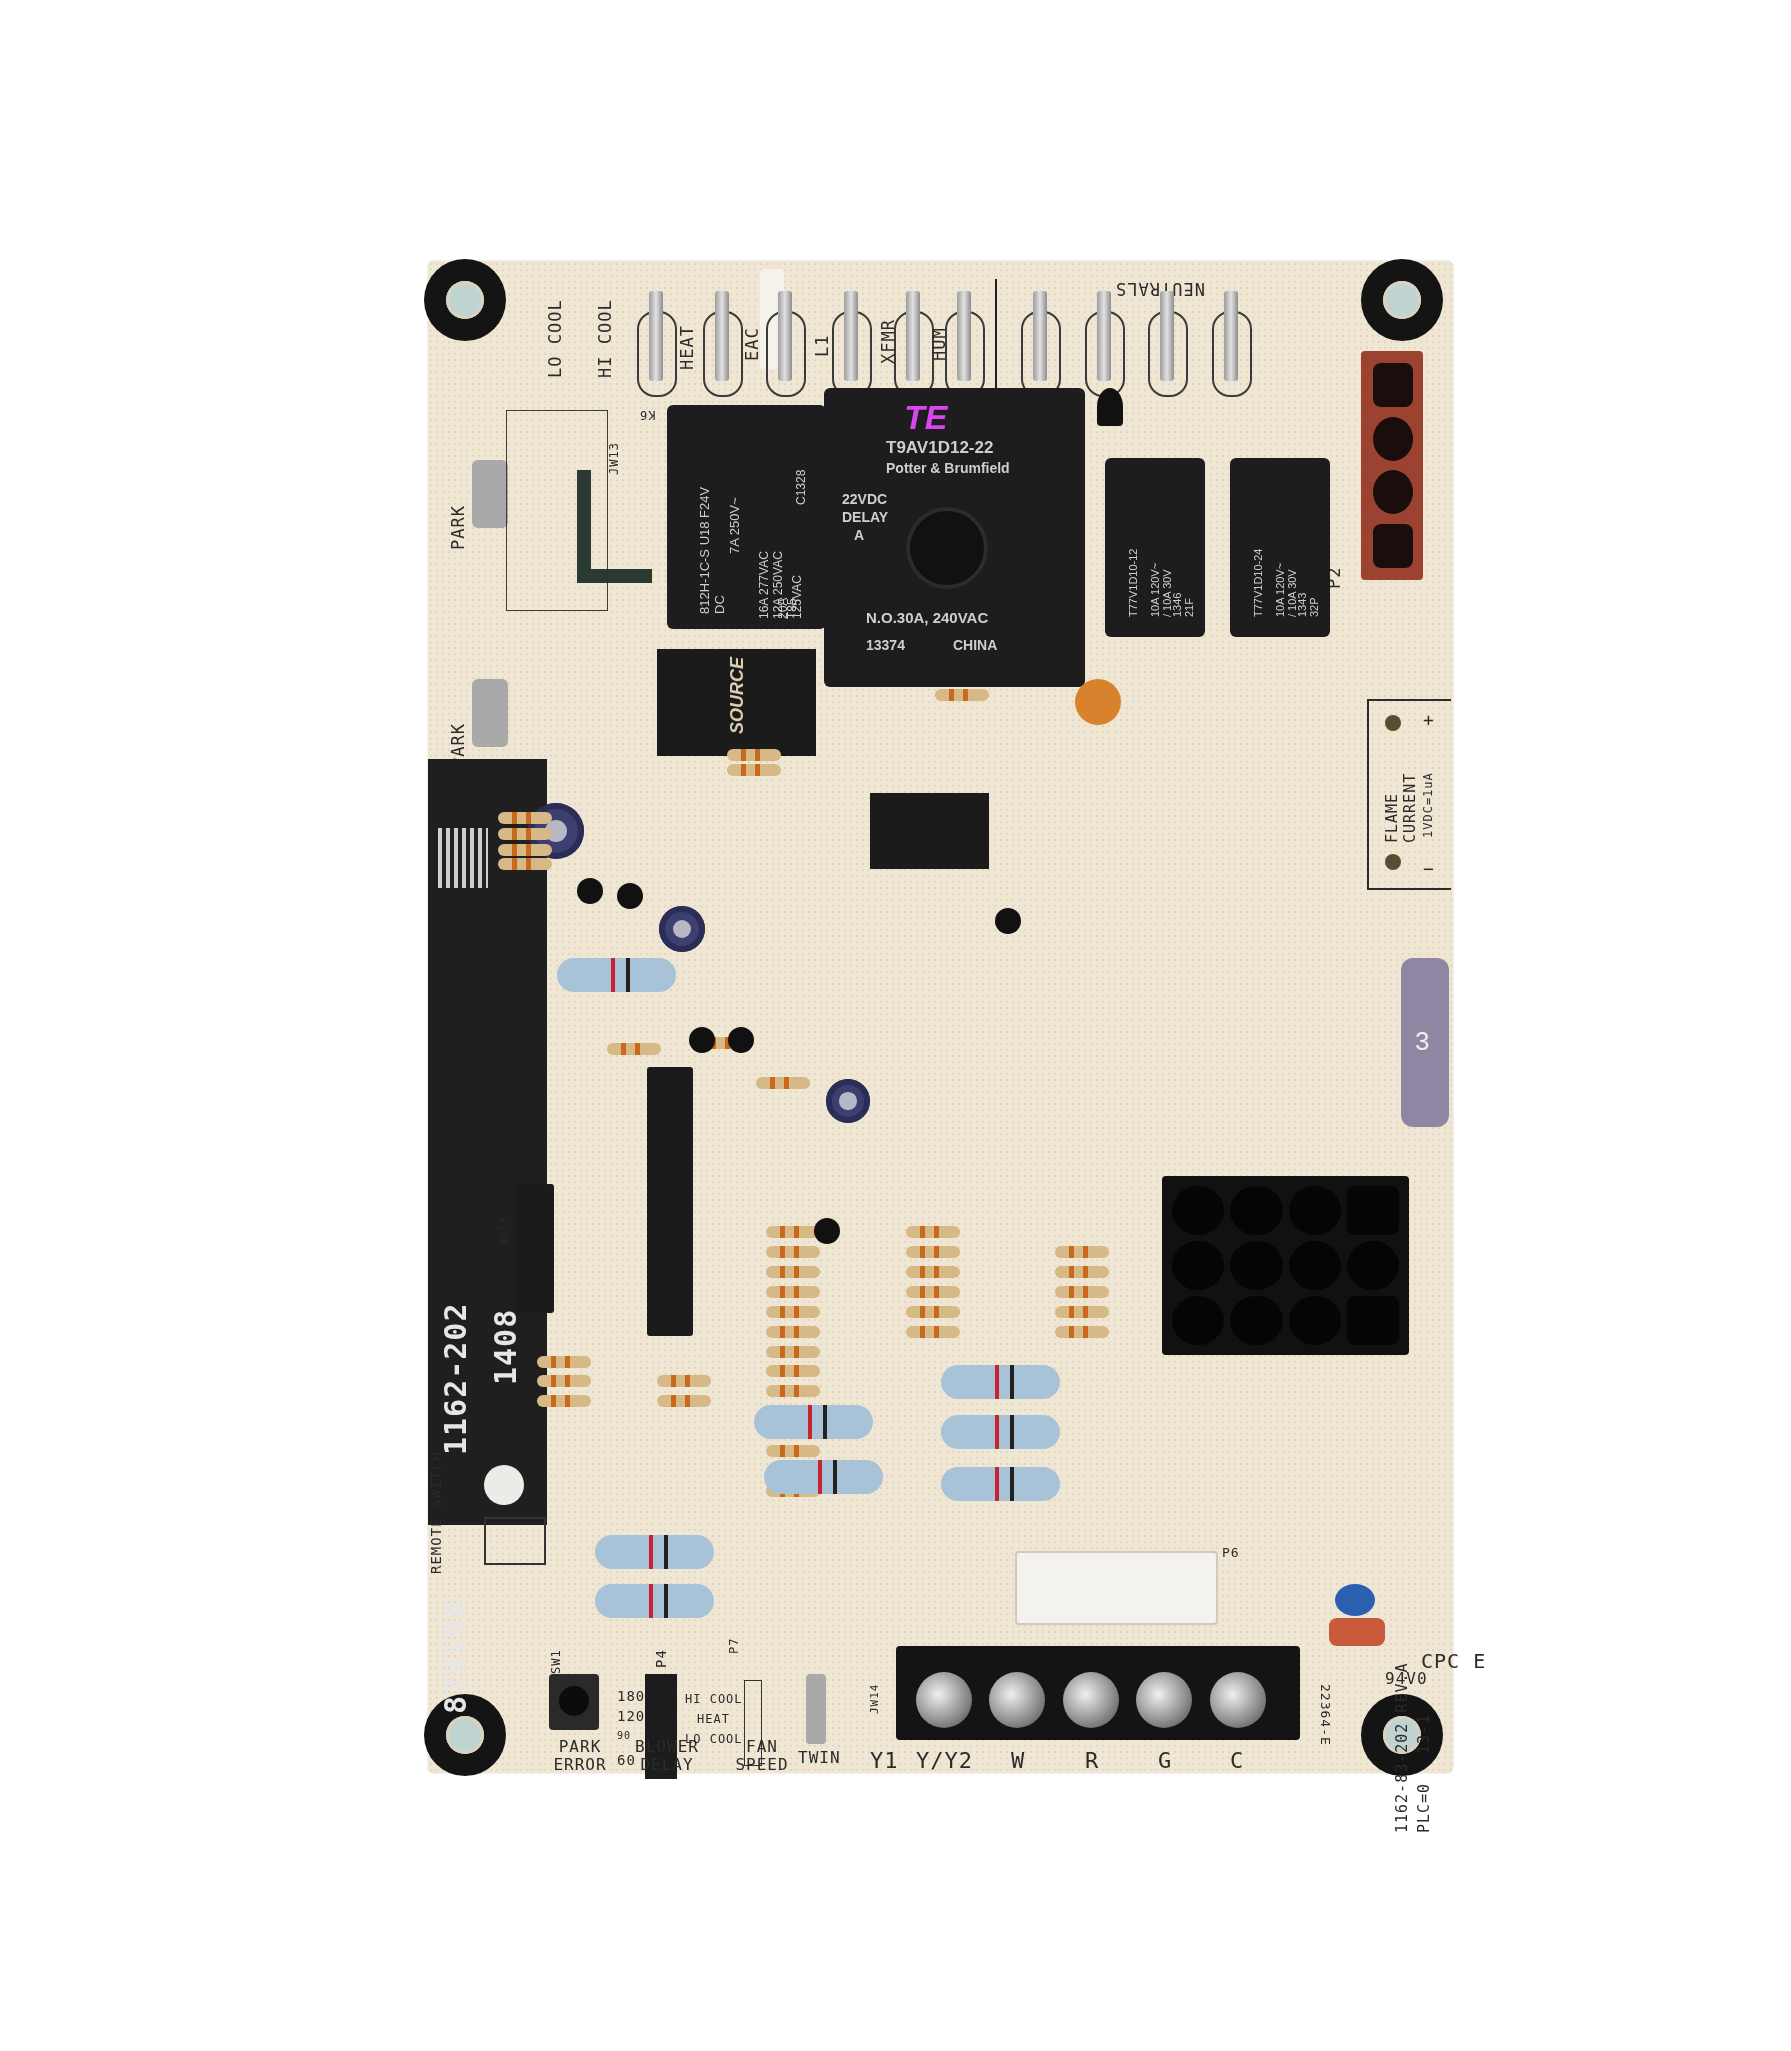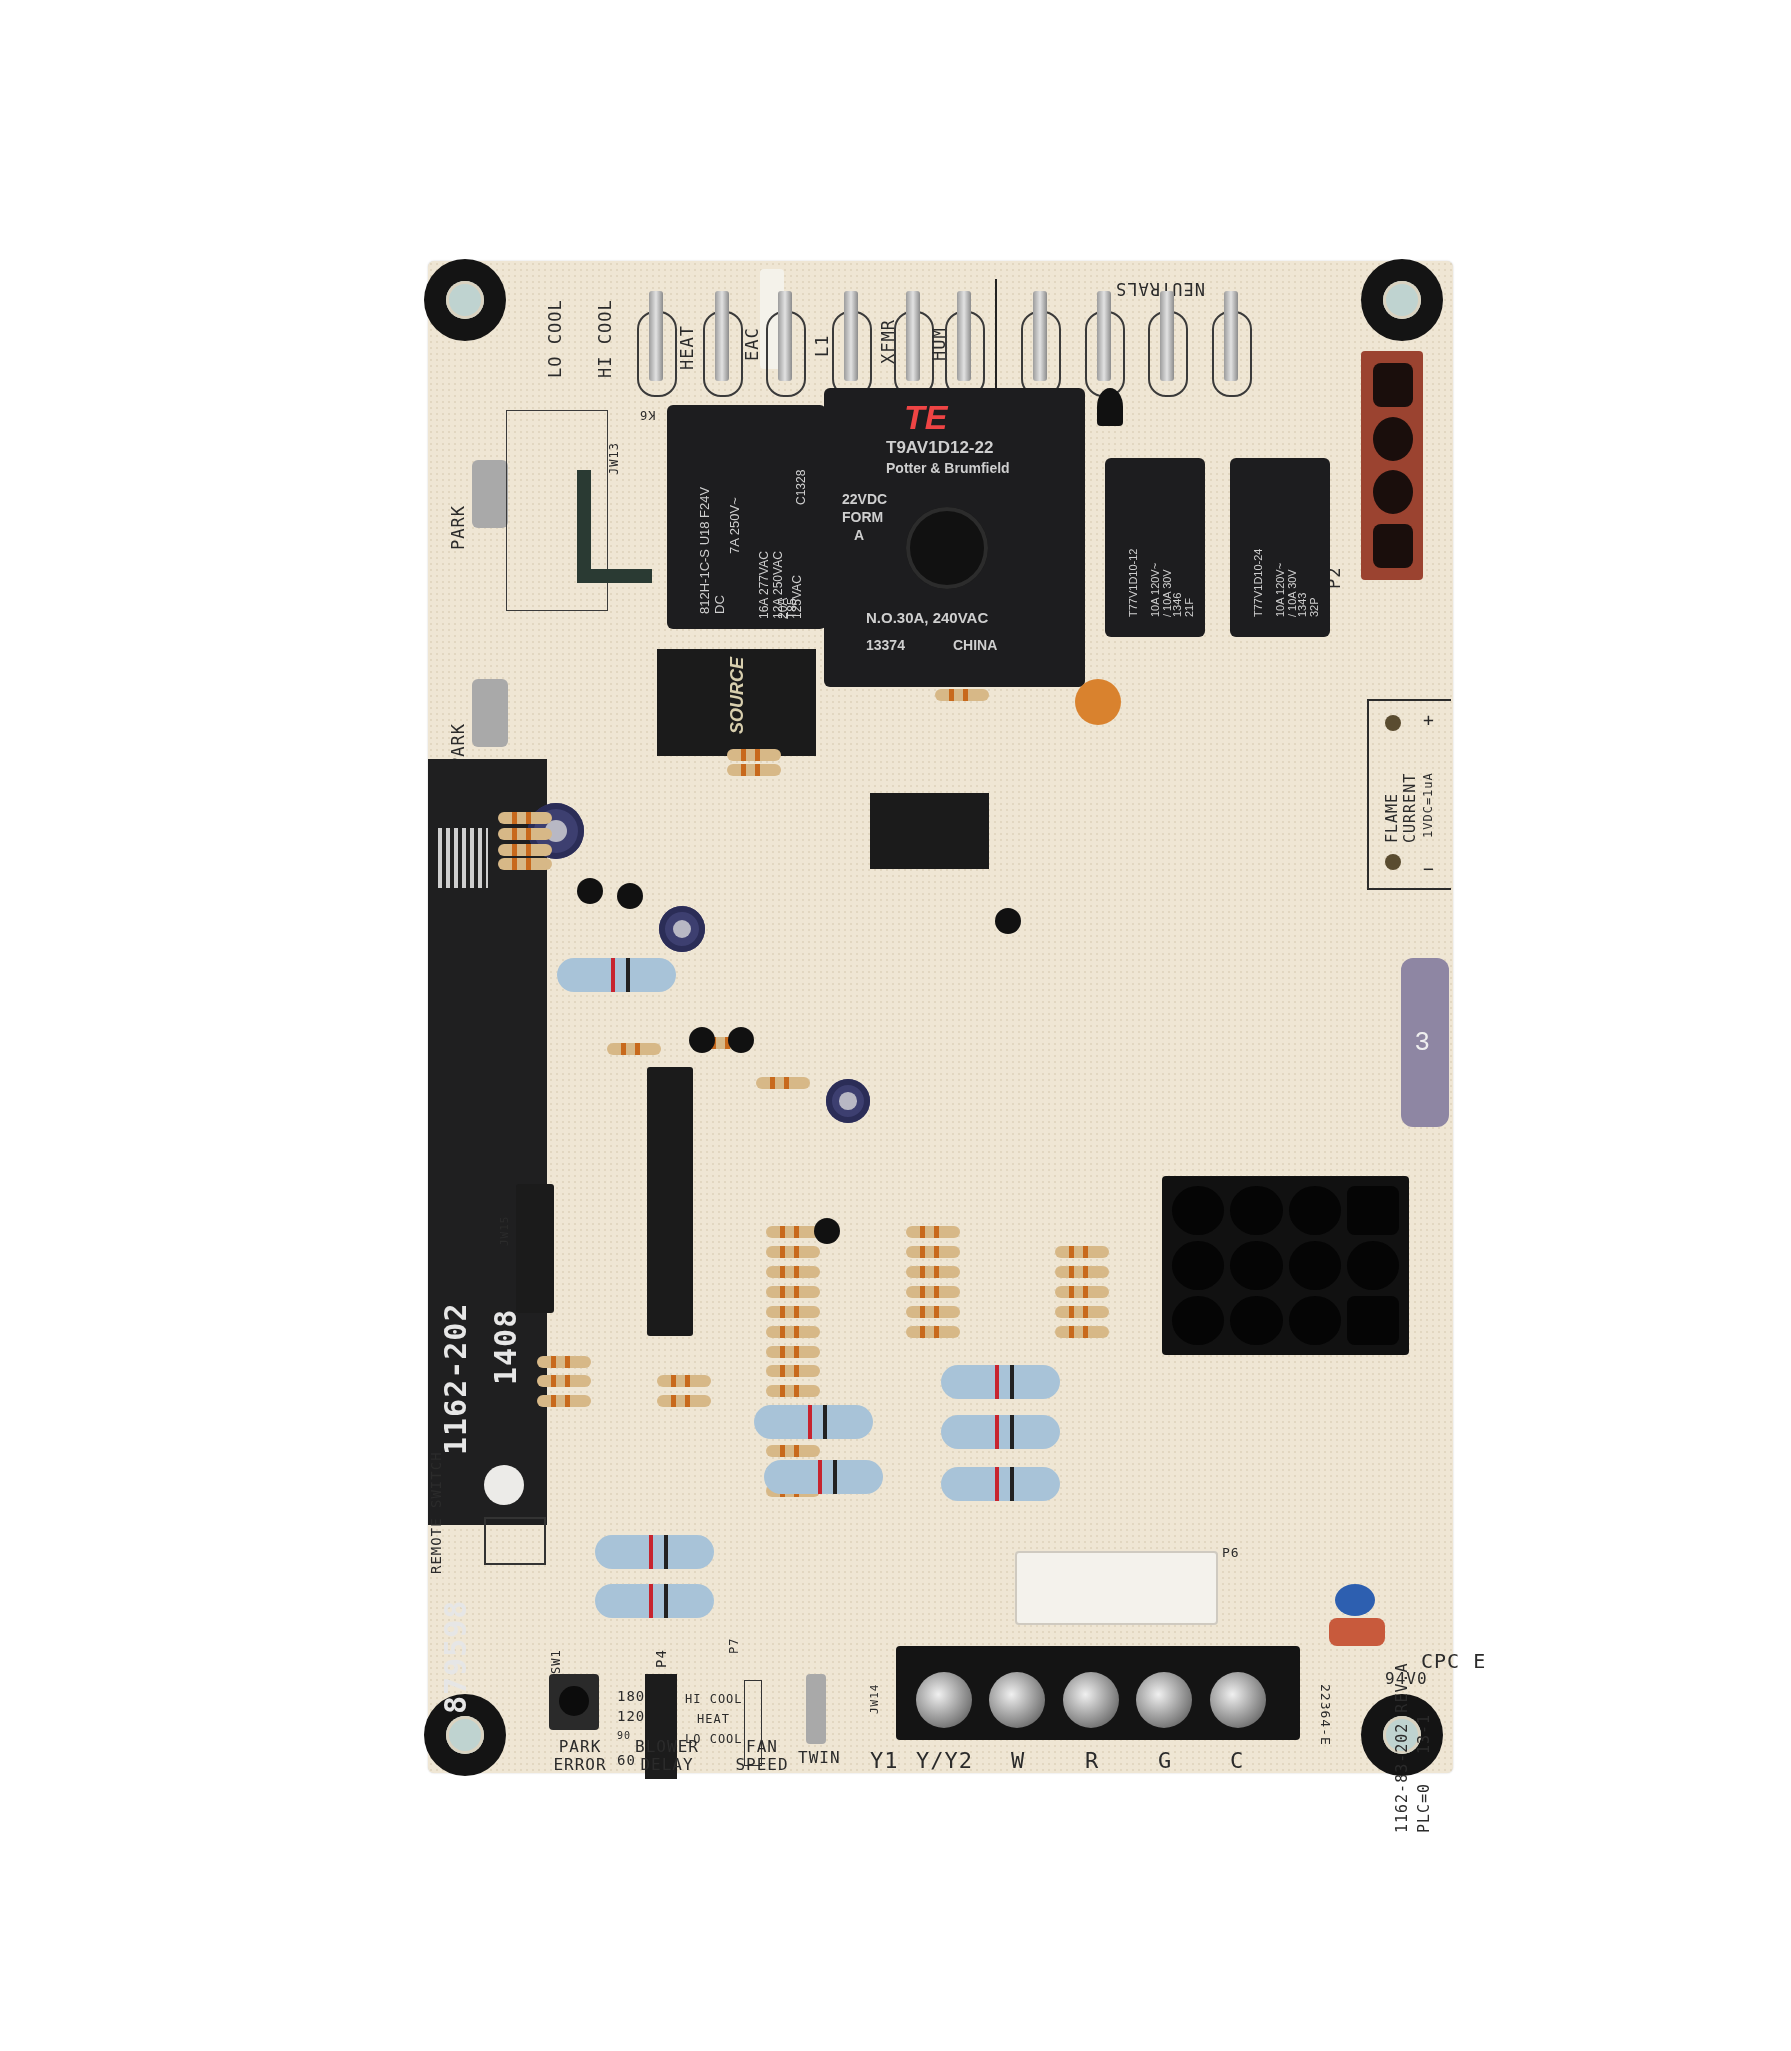--- a/index.html
+++ b/index.html
@@ -81,25 +81,25 @@
     <div class="abs bodytext rot" style="left:109px;top:214px;font-size:12px;">20A 125VAC</div>
     <div class="abs bodytext rot" style="left:127px;top:100px;font-size:12px;">C1328</div>
   </div>
   <div class="silk rot180 abs" style="left:211px;top:147px;font-size:12px;">K6</div>
   <div class="abs" style="left:78px;top:149px;width:100px;height:199px;border:1px solid #3a3a3a;"></div>
   <div class="silk rot abs" style="left:179px;top:214px;font-size:12px;">JW13</div>
   <div class="abs" style="left:149px;top:209px;width:14px;height:109px;background:#2a3a33;"></div>
   <div class="abs" style="left:149px;top:308px;width:75px;height:14px;background:#2a3a33;"></div>
 
   <div class="relay" style="left:396px;top:127px;width:261px;height:299px;">
-    <div class="abs bodytext" style="left:80px;top:10px;font-size:34px;font-weight:bold;font-style:italic;color:#ef4444;">TE</div>
+    <div class="abs bodytext" style="left:80px;top:10px;font-size:34px;font-weight:bold;font-style:italic;color:#d946ef;">TE</div>
     <div class="abs bodytext" style="left:62px;top:50px;font-size:17px;font-weight:bold;">T9AV1D12-22</div>
     <div class="abs bodytext" style="left:62px;top:72px;font-size:14px;font-weight:bold;">Potter &amp; Brumfield</div>
     <div class="abs bodytext" style="left:18px;top:103px;font-size:14px;font-weight:bold;">22VDC</div>
-    <div class="abs bodytext" style="left:18px;top:121px;font-size:14px;font-weight:bold;">FORM</div>
+    <div class="abs bodytext" style="left:18px;top:121px;font-size:14px;font-weight:bold;">DELAY</div>
     <div class="abs bodytext" style="left:30px;top:139px;font-size:14px;font-weight:bold;">A</div>
     <div class="abs" style="left:82px;top:119px;width:82px;height:82px;border-radius:50%;background:#111;box-shadow:inset 0 0 0 4px #2c2c2c;"></div>
     <div class="abs bodytext" style="left:42px;top:221px;font-size:15px;font-weight:bold;">N.O.30A, 240VAC</div>
     <div class="abs bodytext" style="left:42px;top:249px;font-size:14px;font-weight:bold;">13374</div>
     <div class="abs bodytext" style="left:129px;top:249px;font-size:14px;font-weight:bold;">CHINA</div>
   </div>
   <div class="abs" style="left:669px;top:127px;width:26px;height:38px;border-radius:50% 50% 4px 4px;background:#111;"></div>
 
   <div class="relay" style="left:677px;top:197px;width:100px;height:179px;">
     <div class="abs bodytext rot" style="left:22px;top:159px;font-size:11px;">T77V1D10-12</div>

